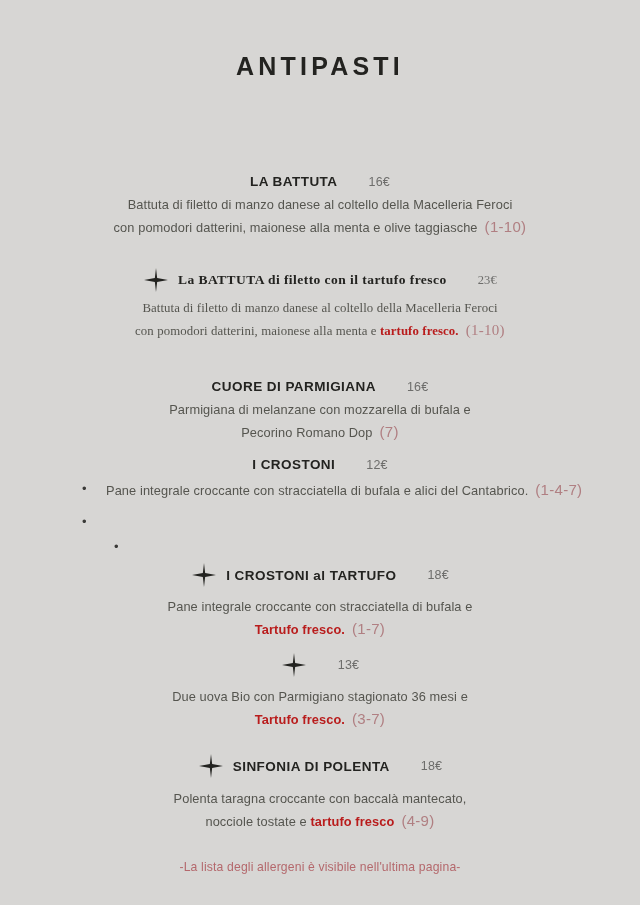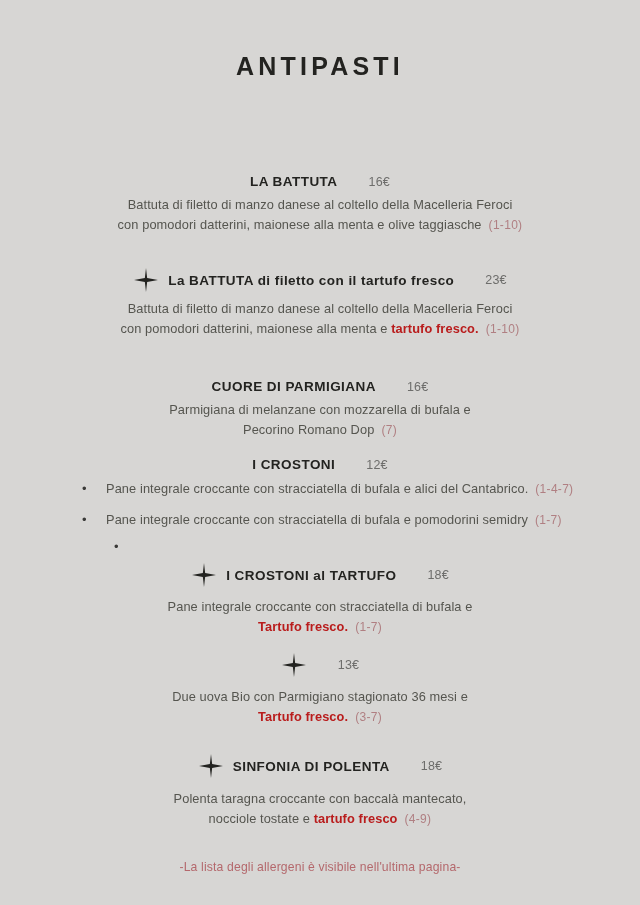--- a/index.html
+++ b/index.html
@@ -72,21 +72,21 @@
     letter-spacing: 0.1px;
     margin-top: 6px;
   }
 
   .dish-desc .b {
     font-weight: 700;
     color: #b91c1c;
   }
 
   .allergen {
-    font-size: 12px;
+    font-size: 15px;
     color: #b07f82;
     letter-spacing: 0.3px;
     margin-left: 7px;
     white-space: nowrap;
   }
 
   
   .sparkle {
     display: inline-block;
     width: 26px;
@@ -143,21 +143,21 @@
     top: 860px;
     text-align: center;
     font-size: 12.2px;
     color: #b4686c;
     letter-spacing: 0.15px;
   }
 
   
   .blk { position: absolute; left: 0; right: 0; }
   #blk0 { top: 131px; }
-  #blk1 { top: 224px; }
+  #blk1 { top: 224px; font-family: Liberation Serif, serif; }
   #blk2 { top: 336px; }
   #blk3 { top: 414px; }
   #blk4 { top: 519px; }
   #blk5 { top: 609px; }
   #blk6 { top: 710px; }
 </style>
 </head>
 <body>
 
 <div class="page">
@@ -213,21 +213,20 @@
       <span class="dish-name">I CROSTONI</span>
       <span class="dish-price">12€</span>
     </div>
     <ul class="bullet-list">
       <li class="bullet-row">
         <span class="bullet-dot">•</span>
         <span class="bullet-text"><span>Pane integrale croccante con stracciatella di bufala e alici del Cantabrico.</span><span class="allergen">(1-4-7)</span></span>
       </li>
       <li class="bullet-row">
         <span class="bullet-dot">•</span>
-        <span class="bullet-text"><span>Pane integrale croccante con stracciatella di bufala e pomodorini semidry</span><span class="allergen">(1-7)</span></span>
       </li>
     </ul>
   </div>
 
   <span class="orphan-bullet">•</span>
 
   <div class="blk dish" id="blk4">
     <div class="dish-head">
       <span class="sparkle">
         <svg width="26" height="26" viewBox="0 0 26 26" aria-hidden="true">

